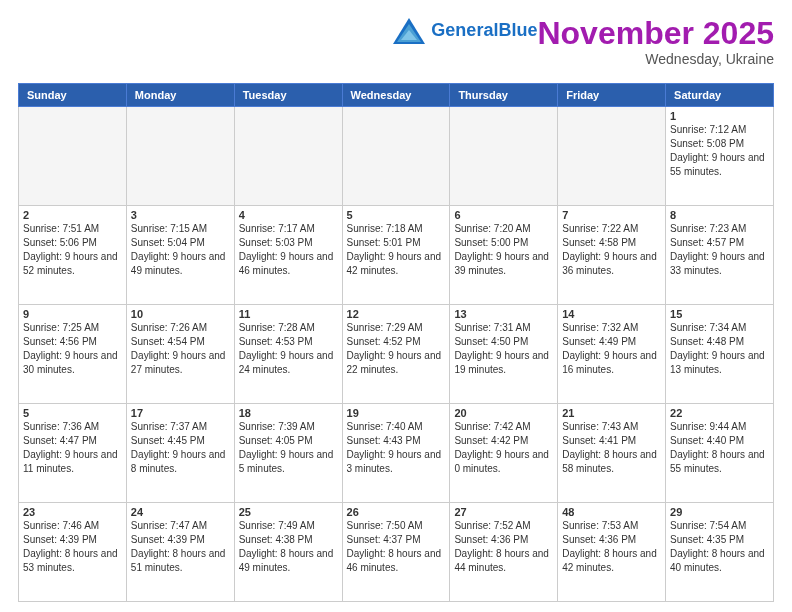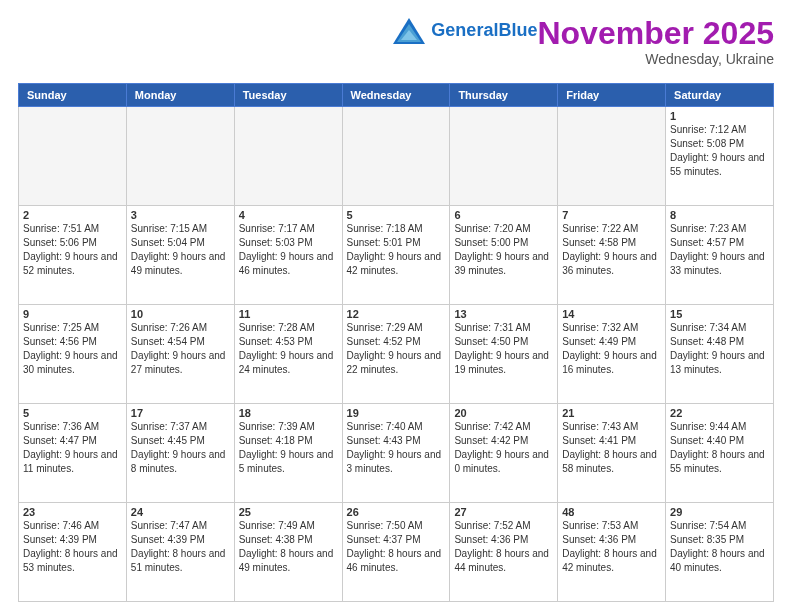--- a/index.html
+++ b/index.html
@@ -261,21 +261,21 @@
           <td>
             <span class="day-number">17</span>
             <div class="day-info">Sunrise: 7:37 AM
 Sunset: 4:45 PM
 Daylight: 9 hours
 and 8 minutes.</div>
           </td>
           <td>
             <span class="day-number">18</span>
             <div class="day-info">Sunrise: 7:39 AM
-Sunset: 4:18 PM
+Sunset: 4:05 PM
 Daylight: 9 hours
 and 5 minutes.</div>
           </td>
           <td>
             <span class="day-number">19</span>
             <div class="day-info">Sunrise: 7:40 AM
 Sunset: 4:43 PM
 Daylight: 9 hours
 and 3 minutes.</div>
           </td>
@@ -340,20 +340,20 @@
           <td>
             <span class="day-number">48</span>
             <div class="day-info">Sunrise: 7:53 AM
 Sunset: 4:36 PM
 Daylight: 8 hours
 and 42 minutes.</div>
           </td>
           <td>
             <span class="day-number">29</span>
             <div class="day-info">Sunrise: 7:54 AM
-Sunset: 8:35 PM
+Sunset: 4:35 PM
 Daylight: 8 hours
 and 40 minutes.</div>
           </td>
         </tr>
       </tbody>
   </table>
 </div>
 
 </body></html>

